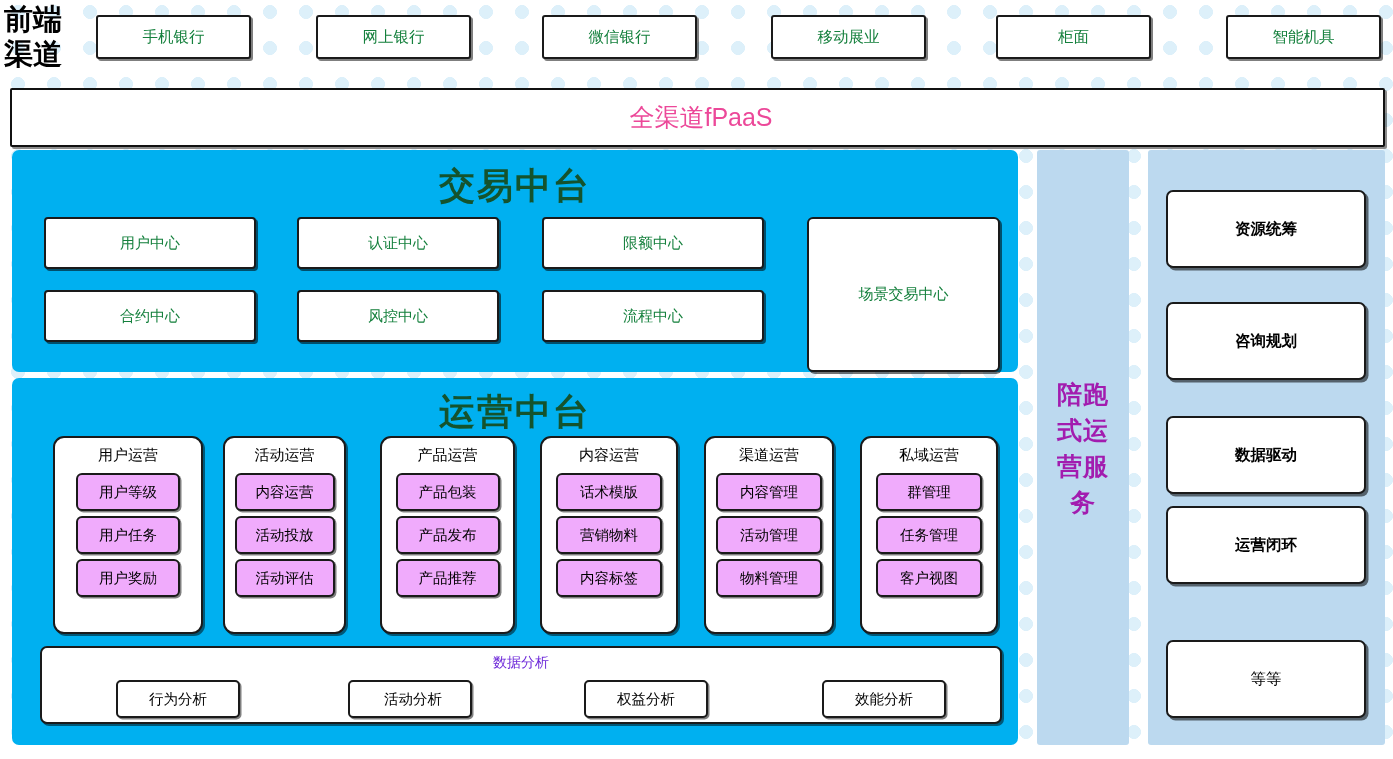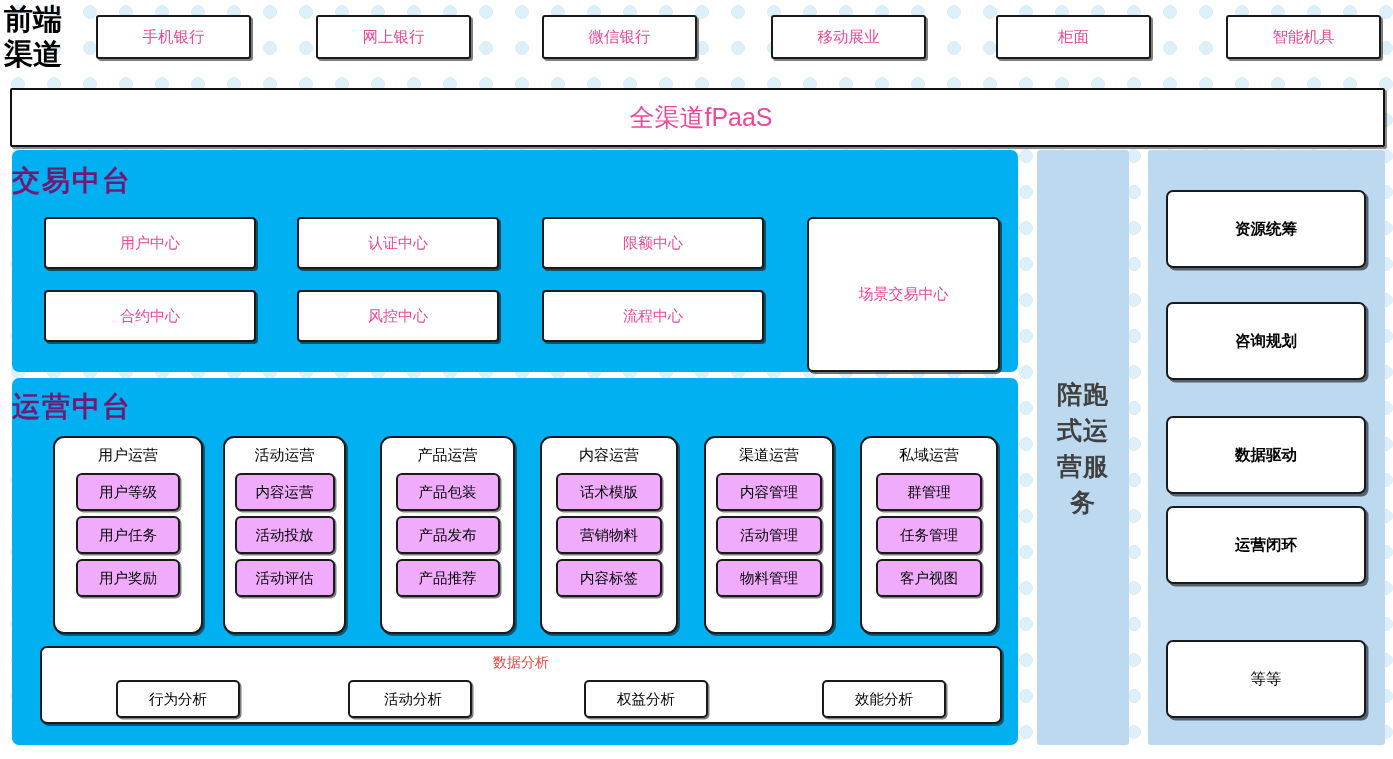--- a/index.html
+++ b/index.html
@@ -28,21 +28,21 @@
 
   .abs{ position:absolute; }
 
   
   .wbox{
     background:#ffffff;
     border:2.5px solid #1a1a1a;
     border-radius:5px;
     display:flex; align-items:center; justify-content:center;
     text-align:center;
-    color:#ec4899;
+    color:#15803d;
     box-shadow:2px 2px 0 rgba(0,0,0,0.55);
   }
 
   
   #front-channel-label{
     left:4px; top:2px; width:78px; height:72px;
     font-family:"Liberation Serif","DejaVu Serif",serif;
     font-weight:700; font-size:29px; line-height:35px;
     color:#000; text-align:left;
     letter-spacing:0px;
@@ -66,21 +66,22 @@
 
   
   .cyan-panel{
     background:#00b0f0;
     border-radius:7px;
   }
   #trade-panel{ left:12px; top:150px; width:1006px; height:222px; }
   #ops-panel  { left:12px; top:378px; width:1006px; height:367px; }
 
   .panel-title{
-    font-size:28px; font-weight:700; color:#701a75;
+    text-align:center;
+    font-size:36px; font-weight:700; color:#14532d;
     letter-spacing:2px;
   }
   #trade-title{ left:0; top:12px; width:100%; }
   #ops-title  { left:0; top:10px; width:100%; }
 
   
   .trade-box{
     height:52px; font-size:15px;
     border-radius:4px;
   }
@@ -116,42 +117,42 @@
 
   
   #analytics-box{
     left:28px; top:268px; width:962px; height:78px;
     background:#fff;
     border:2.5px solid #1a1a1a; border-radius:7px;
     box-shadow:2px 2px 0 rgba(0,0,0,0.5);
   }
   #analytics-title{
     position:absolute; left:0; top:6px; width:100%;
-    text-align:center; font-size:14px; color:#ef4444;
+    text-align:center; font-size:14px; color:#6d28d9;
   }
   .analytics-item{
     position:absolute; top:32px; width:124px; height:38px;
     background:#fff;
     border:2.5px solid #1a1a1a; border-radius:5px;
     box-shadow:1.5px 1.5px 0 rgba(0,0,0,0.5);
     display:flex; align-items:center; justify-content:center;
     font-size:14.5px;
   }
 
   
   #accompany-panel{
     left:1037px; top:150px; width:92px; height:595px;
     background:#bcd9ef;
     border-radius:3px;
     display:flex; align-items:center; justify-content:center;
   }
   #accompany-text{
     width:62px;
     text-align:center;
-    font-size:25px; font-weight:700; color:#404040;
+    font-size:25px; font-weight:700; color:#a21caf;
     line-height:36px;
     letter-spacing:1px;
   }
 
   
   #right-panel{
     left:1148px; top:150px; width:237px; height:595px;
     background:#bcd9ef;
     border-radius:3px;
   }

